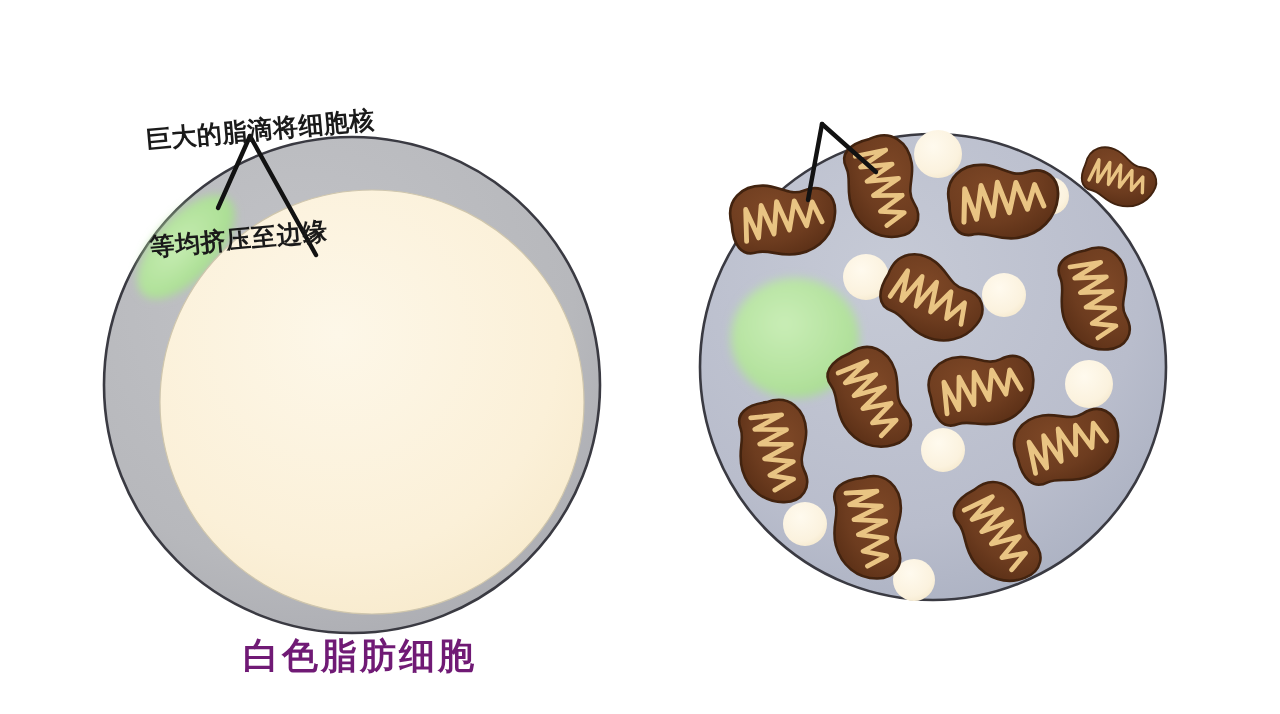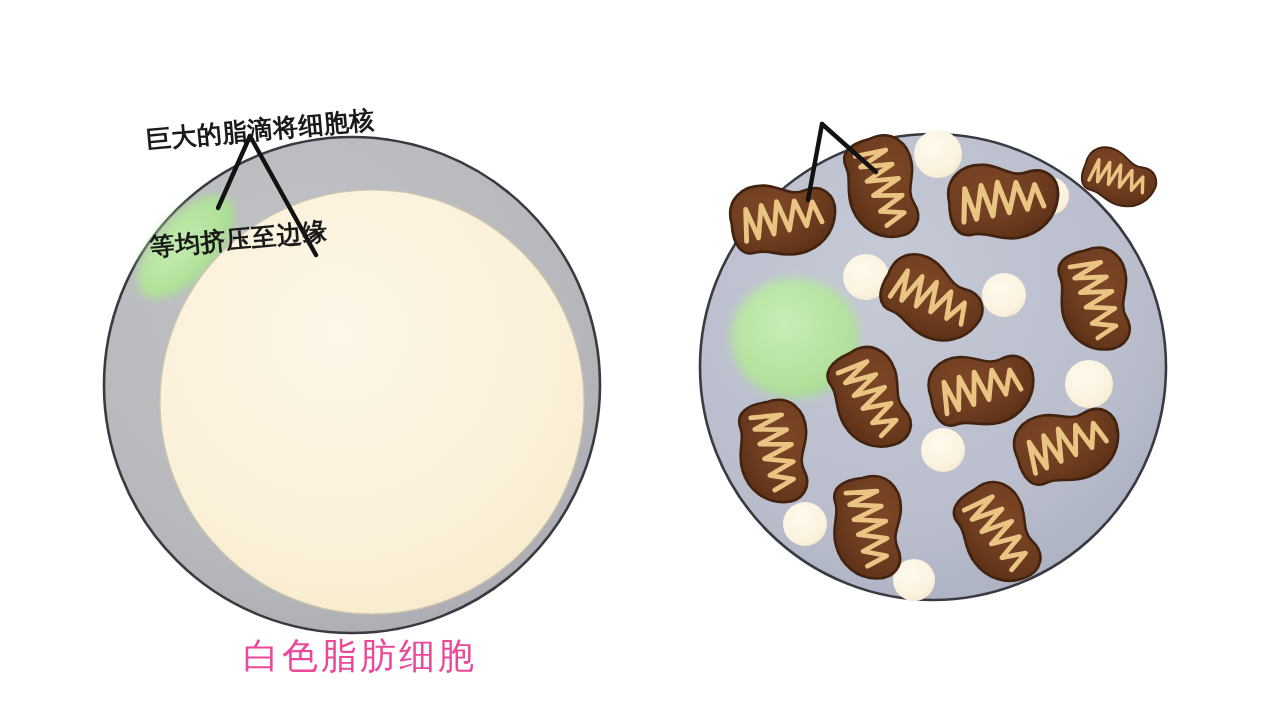--- a/index.html
+++ b/index.html
@@ -47,22 +47,22 @@
     left: 138px;
     top: 52px;
     transform: rotate(-5.2deg);
   }
   .ann-line { display: block; }
   .ann-line-2 { margin-left: -6px; }
 
   
   .caption {
     position: absolute;
-    color: #ec4899;
-    font-weight: 400;
+    color: #701a75;
+    font-weight: 700;
     font-size: 36px;
     letter-spacing: 3px;
     white-space: nowrap;
   }
   .caption-left  { left: 243px; top: 632px; }
 
   svg.cell-svg {
     position: absolute;
     left: 0;
     top: 0;

